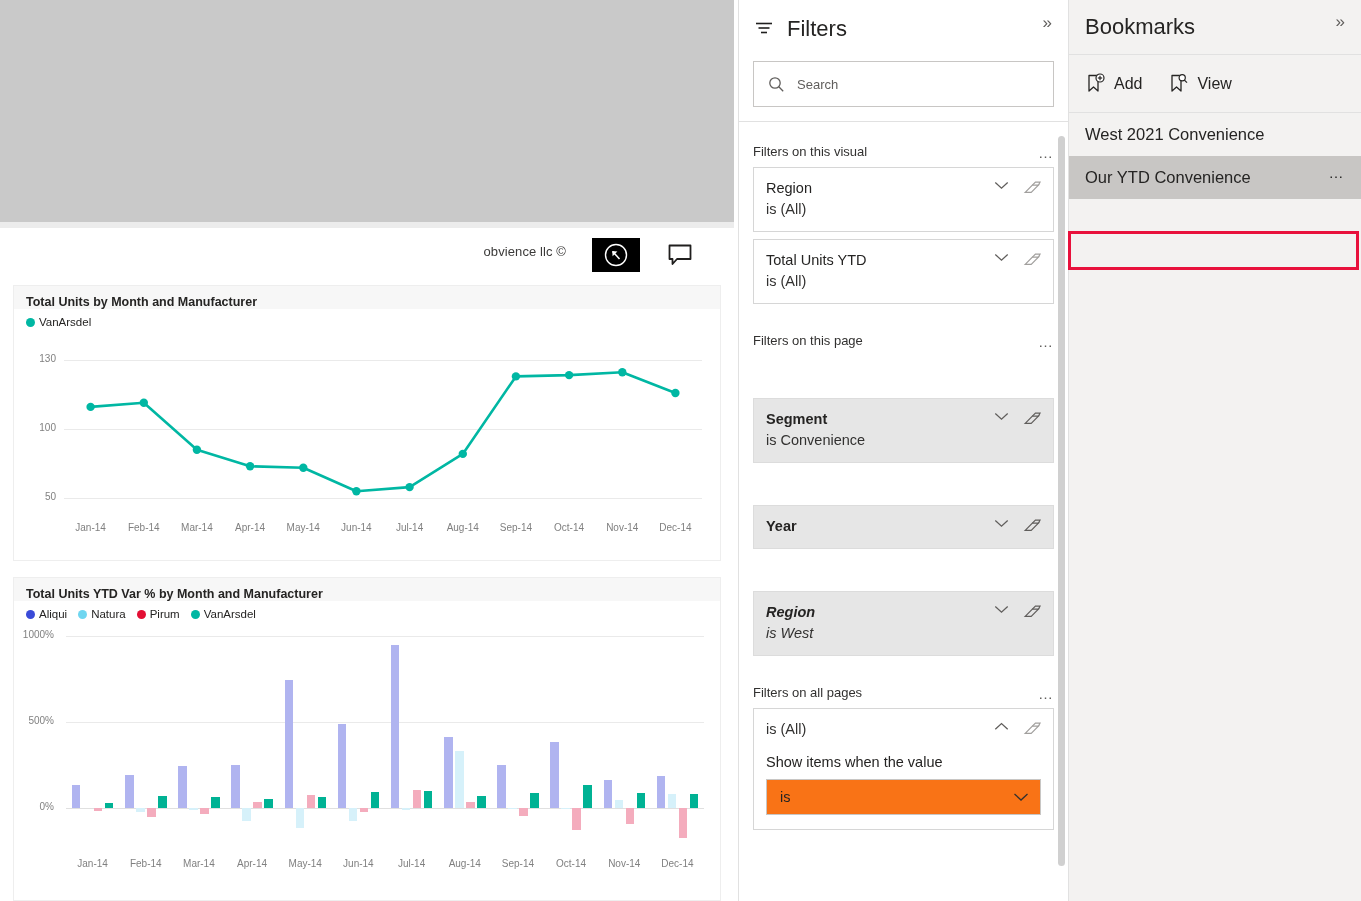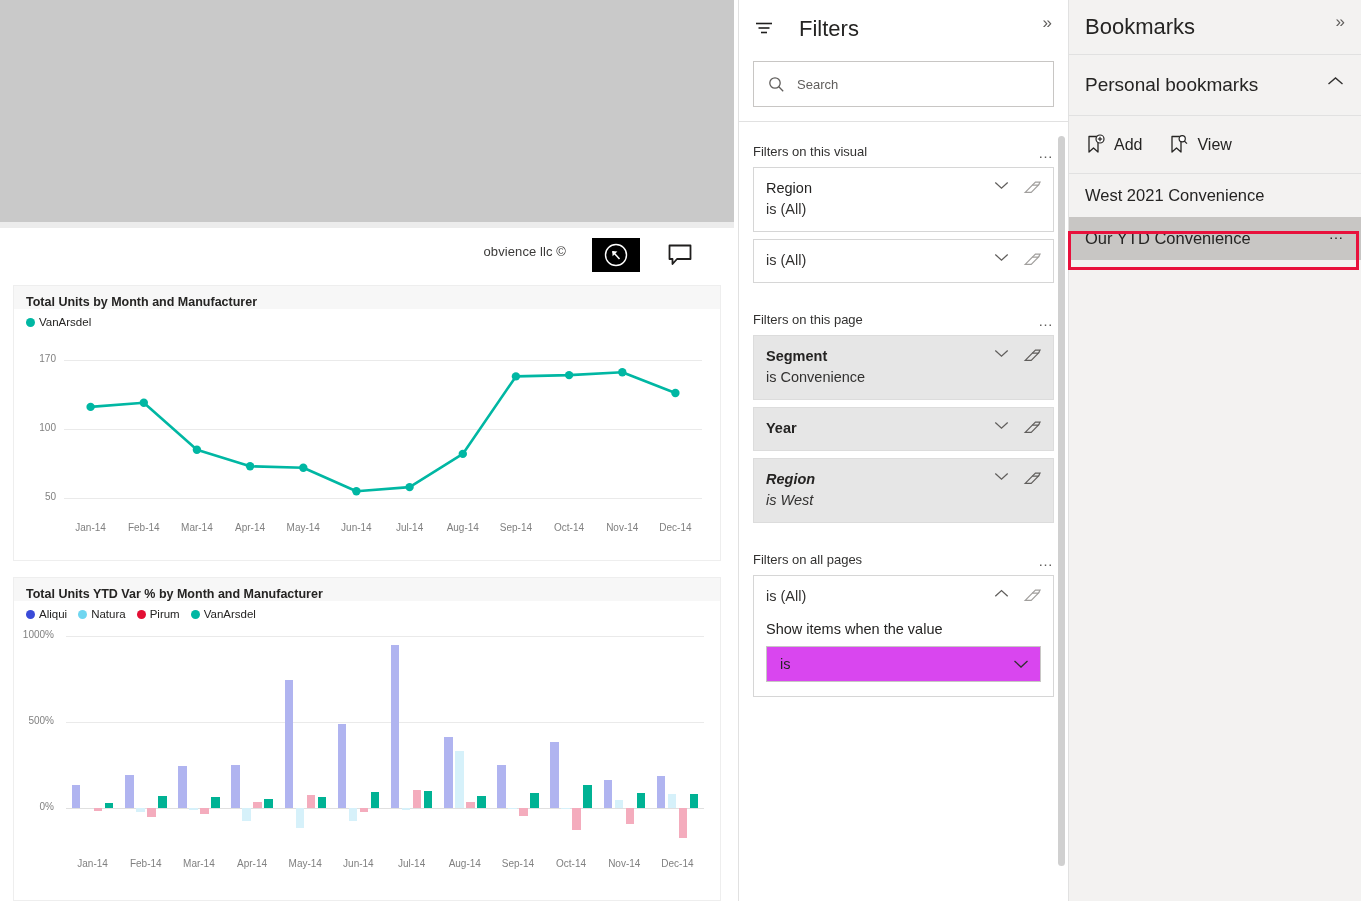--- a/index.html
+++ b/index.html
@@ -41,49 +41,49 @@
   .xlab{position:absolute;font-size:10px;color:#808080;text-align:center;width:60px;}
   .gline{position:absolute;height:1px;background:#eaeaea;}
   .zline{position:absolute;height:1px;background:#e0e0e0;}
   .bar{position:absolute;}
   svg{display:block;}
 
   
   .filters{position:absolute;left:738px;top:0;width:330px;height:901px;background:#ffffff;
            border-left:1px solid #e1e1e1;box-sizing:border-box;}
   .f-head{position:relative;height:57px;display:flex;align-items:center;padding:0 14px;}
-  .f-title{font-size:22px;color:#252423;margin-left:24px;font-weight:normal;}
+  .f-title{font-size:22px;color:#252423;margin-left:12px;font-weight:normal;}
   .chev-exp{position:absolute;right:16px;top:14px;font-size:17px;color:#605e5c;cursor:pointer;
             line-height:1;}
   .f-searchwrap{padding:4px 14px 14px 14px;}
   .f-search{position:relative;height:44px;border:1px solid #c8c6c4;display:flex;align-items:center;
             background:#fff;}
   .f-search .sicon{margin:0 12px 0 14px;}
   .f-search .stext{font-size:13px;color:#605e5c;}
   .f-div{height:1px;background:#e1e1e1;width:100%;}
 
   .f-body{position:relative;height:calc(901px - 116px);overflow:hidden;}
   .f-group{padding:0 14px;}
   .f-grouphead{display:flex;align-items:flex-end;justify-content:space-between;
                padding:22px 0 8px 0;}
   .f-grouptitle{font-size:13px;color:#323130;}
   .f-ellipsis{font-size:15px;color:#605e5c;letter-spacing:1px;cursor:pointer;line-height:12px;}
   .fcard{border:1px solid #d6d6d6;background:#ffffff;padding:10px 12px 11px 12px;margin-bottom:7px;
          position:relative;min-height:44px;box-sizing:border-box;}
-  .fcard.applied{background:#e6e6e6;border-color:#dcdcdc;}
+  .fcard.applied{background:#e6e6e6;border-color:#dcdcdc;margin-top:42px;}
   .fcard .fname{font-size:14.5px;color:#252423;line-height:1.45;}
   .fcard.applied .fname{font-weight:bold;}
   .fcard .fval{font-size:14.5px;color:#323130;line-height:1.45;}
   .fcard.italic .fname,.fcard.italic .fval{font-style:italic;}
   .fcard .fchev{position:absolute;right:44px;top:13px;cursor:pointer;}
   .fcard .feraser{position:absolute;right:11px;top:11px;cursor:pointer;}
   .f-sub{font-size:14.5px;color:#252423;margin:14px 0 9px 0;}
   .f-select{border:1px solid #c8c6c4;height:36px;display:flex;align-items:center;
             justify-content:space-between;padding:0 11px 0 13px;font-size:14.5px;color:#252423;
-            background:#d946ef;box-sizing:border-box;}
+            background:#f97316;box-sizing:border-box;}
   .f-scroll{position:absolute;right:3px;top:14px;width:7px;height:730px;background:#d0d0d0;
             border-radius:4px;}
 
   
   .bm{position:absolute;left:1068px;top:0;width:293px;height:901px;background:#f3f2f1;
       border-left:1px solid #e1e1e1;box-sizing:border-box;}
   .bm-head{position:relative;height:54px;display:flex;align-items:center;padding:0 16px;
            border-bottom:1px solid #e1e1e1;}
   .bm-title{font-size:22px;color:#252423;}
   .bm-sec{position:relative;height:60px;display:flex;align-items:center;padding:0 16px;
@@ -135,21 +135,21 @@
           <span class="dot" style="background:#00b7a3"></span>
           <span>VanArsdel</span>
         </span>
       </div>
       <div class="plot" id="line-plot" style="height:218px;">
           <div class="gline" style="left: 50px; top: 170px; width: 638px;"></div>
           <div class="ylab" style="left: 6px; top: 163.167px; width: 36px;">50</div>
           <div class="gline" style="left: 50px; top: 101px; width: 638px;"></div>
           <div class="ylab" style="left: 6px; top: 94px; width: 36px;">100</div>
           <div class="gline" style="left: 50px; top: 32px; width: 638px;"></div>
-          <div class="ylab" style="left: 6px; top: 24.8333px; width: 36px;">170</div>
+          <div class="ylab" style="left: 6px; top: 24.8333px; width: 36px;">130</div>
           <svg width="706" height="218" style="position: absolute; left: 0px; top: 0px;">
             <path d="M76.6 78.9 L129.8 74.7 L182.9 121.8 L236.1 138.3 L289.3 139.7 L342.4 163.3 L395.6 159.1 L448.8 125.9 L501.9 48.4 L555.1 47.1 L608.3 44.3 L661.4 65.0" fill="none" stroke="#00b7a3" stroke-width="2.6" stroke-linejoin="round"></path>
             <circle cx="76.6" cy="78.9" r="4.2" fill="#00b7a3"></circle>
             <circle cx="129.8" cy="74.7" r="4.2" fill="#00b7a3"></circle>
             <circle cx="182.9" cy="121.8" r="4.2" fill="#00b7a3"></circle>
             <circle cx="236.1" cy="138.3" r="4.2" fill="#00b7a3"></circle>
             <circle cx="289.3" cy="139.7" r="4.2" fill="#00b7a3"></circle>
             <circle cx="342.4" cy="163.3" r="4.2" fill="#00b7a3"></circle>
             <circle cx="395.6" cy="159.1" r="4.2" fill="#00b7a3"></circle>
             <circle cx="448.8" cy="125.9" r="4.2" fill="#00b7a3"></circle>
@@ -307,20 +307,21 @@
           </span>
           <span class="feraser">
             <svg width="19" height="19" viewBox="0 0 19 19">
               <path d="M2.2 13.4 L9.4 6.2 L15.4 6.2 L8.2 13.4 Z" fill="none" stroke="#a19f9d" stroke-width="1.2"></path>
               <path d="M9.4 6.2 L12.4 3.2 L17.0 3.2 L15.4 6.2" fill="none" stroke="#a19f9d" stroke-width="1.2"></path>
             </svg>
           </span>
         </div>
 
         <div class="fcard">
+          <div class="fname">Total Units YTD</div>
           <div class="fval">is (All)</div>
           <span class="fchev">
             <svg width="15" height="9" viewBox="0 0 15 9">
                 <path d="M1.3 1.6 L7.5 7.2 L13.7 1.6" fill="none" stroke="#605e5c" stroke-width="1.3"></path>
               </svg>
           </span>
           <span class="feraser">
             <svg width="19" height="19" viewBox="0 0 19 19">
               <path d="M2.2 13.4 L9.4 6.2 L15.4 6.2 L8.2 13.4 Z" fill="none" stroke="#a19f9d" stroke-width="1.2"></path>
               <path d="M9.4 6.2 L12.4 3.2 L17.0 3.2 L15.4 6.2" fill="none" stroke="#a19f9d" stroke-width="1.2"></path>
@@ -418,28 +419,20 @@
       <div class="f-scroll"></div>
     </div>
   </div>
 
   <div class="bm">
     <div class="bm-head">
       <span class="bm-title">Bookmarks</span>
       <span class="chev-exp" style="top:13px;">»</span>
     </div>
 
-    <div class="bm-sec">
-      <span class="bm-sectitle">Personal bookmarks</span>
-      <span class="bm-secchev">
-        <svg width="17" height="10" viewBox="0 0 17 10">
-            <path d="M1.5 8 L8.5 2 L15.5 8" fill="none" stroke="#323130" stroke-width="1.4"></path>
-          </svg>
-      </span>
-    </div>
 
     <div class="bm-actions">
       <span class="bm-act">
         <span>
           <svg width="21" height="21" viewBox="0 0 21 21">
             <path d="M4 2.5 H13 V18 L8.5 14 L4 18 Z" fill="none" stroke="#252423" stroke-width="1.3" stroke-linejoin="round"></path>
             <circle cx="15" cy="5" r="4" fill="#ffffff" stroke="#252423" stroke-width="1.2"></circle>
             <line x1="15" y1="2.8" x2="15" y2="7.2" stroke="#252423" stroke-width="1.2"></line>
             <line x1="12.8" y1="5" x2="17.2" y2="5" stroke="#252423" stroke-width="1.2"></line>
           </svg>

